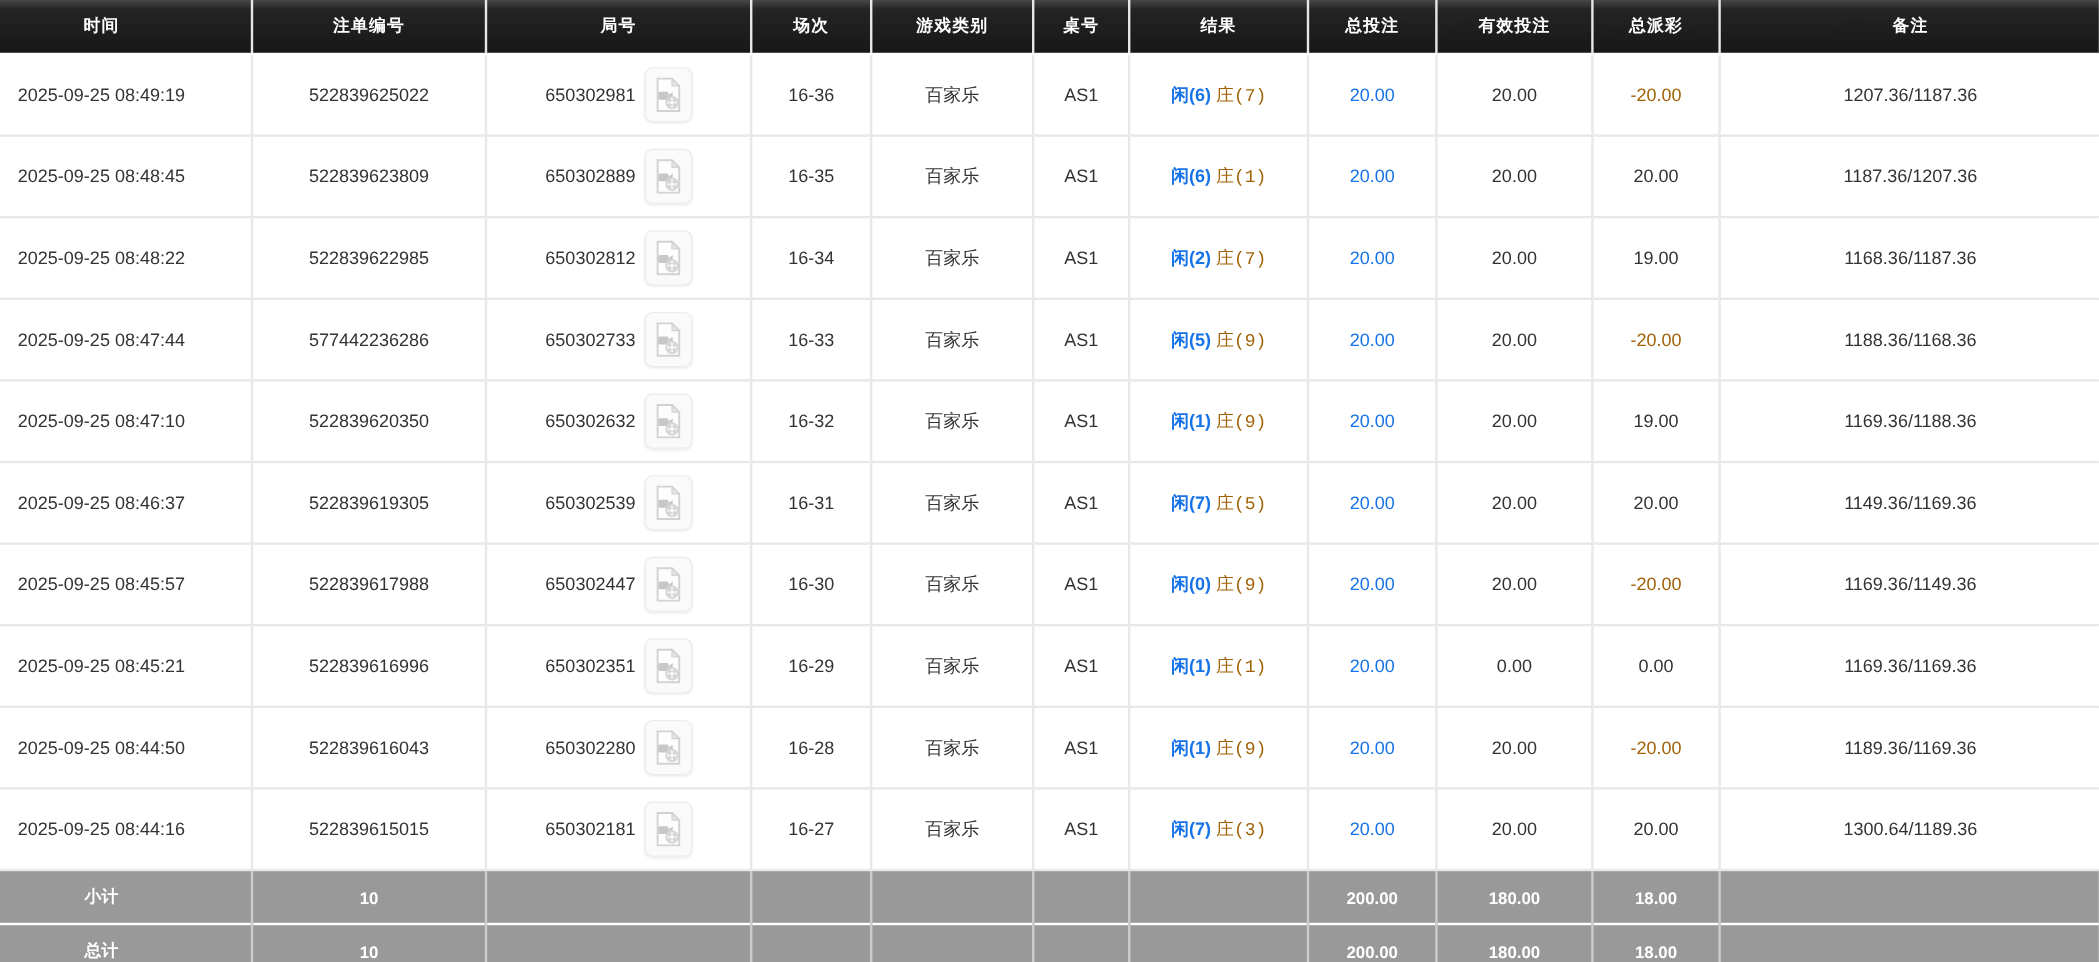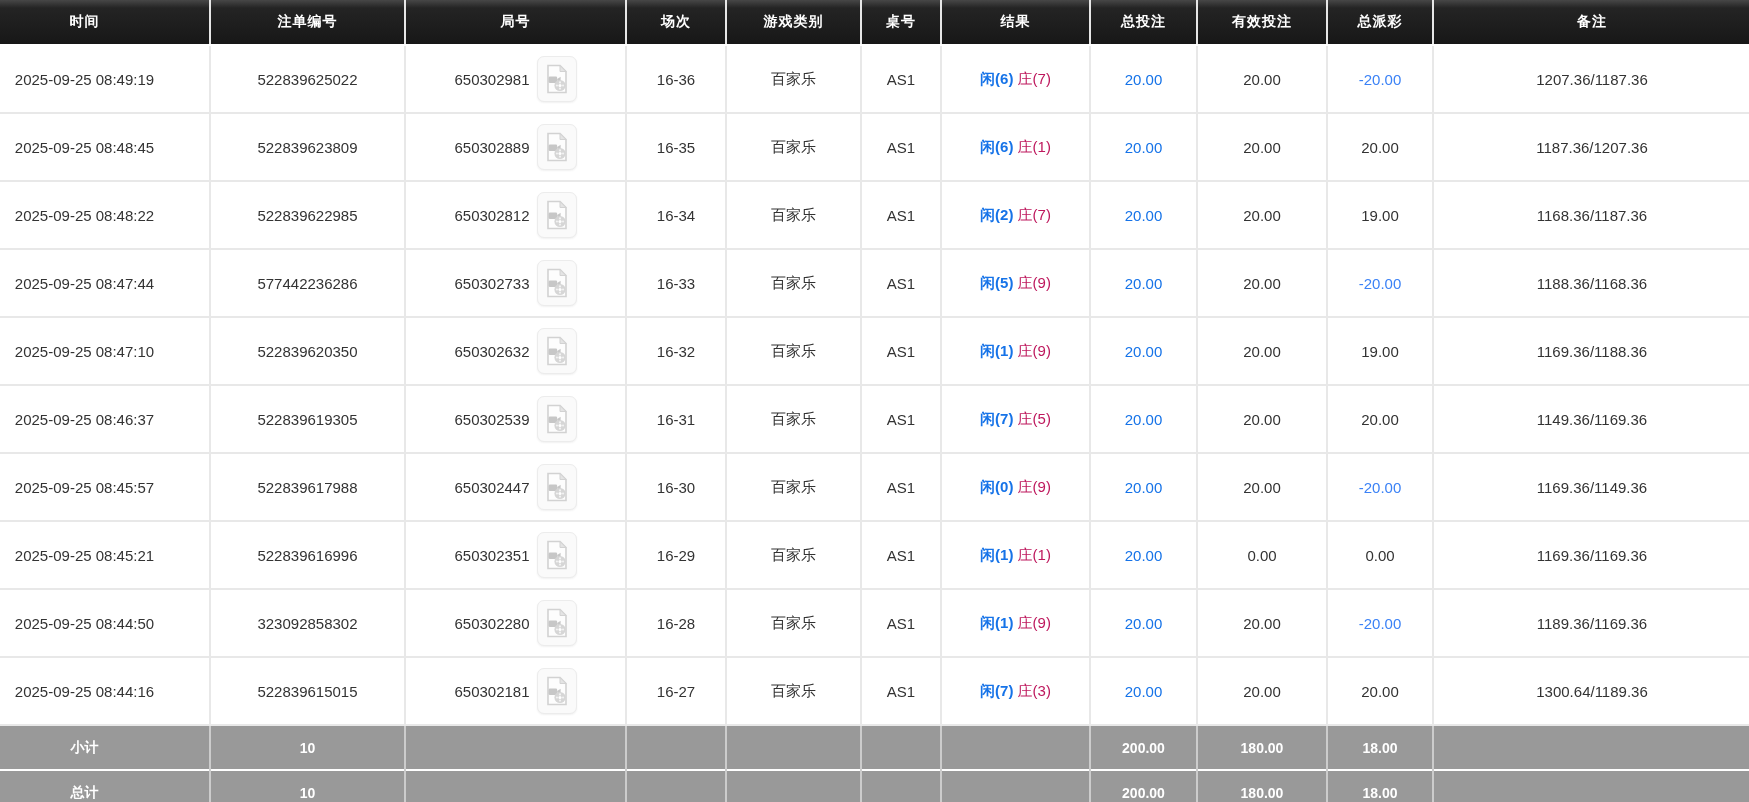--- a/index.html
+++ b/index.html
@@ -59,23 +59,23 @@
     border: 1px solid #ececec;
     border-radius: 7px;
     box-shadow: 0 1px 2px rgba(0,0,0,0.06);
     display: inline-flex;
     align-items: center;
     justify-content: center;
     cursor: pointer;
     padding: 0;
   }
   .res-player { color: #1673e8; font-weight: bold; }
-  .res-banker { color: #be185d; }
+  .res-banker { color: #a16207; font-family: Liberation Mono, monospace; }
   td.bet-amt   { color: #1673e8; }
-  td.payout.neg { color: #3b82f6; }
+  td.payout.neg { color: #a16207; }
   
   tr.summary td {
     height: 41px;
     background: #999999;
     color: #ffffff;
     font-size: 14px;
     font-weight: bold;
     text-align: center;
     border: 2px solid #cccccc;
     border-top: 2px solid #ffffff;
@@ -402,21 +402,21 @@
       <span class="res-player">闲(1)</span>
       <span class="res-banker">庄(1)</span>
     </td>
     <td class="bet-amt">20.00</td>
     <td>0.00</td>
     <td class="payout">0.00</td>
     <td>1169.36/1169.36</td>
   </tr>
         <tr>
     <td>2025-09-25 08:44:50</td>
-    <td>323092858302</td>
+    <td>522839616043</td>
     <td>
       <span class="round-cell-inner">
         <span>650302280</span>
         <button class="video-btn">
           <span style="display:inline-flex">
             <svg width="26" height="30" viewBox="0 0 26 30" xmlns="http://www.w3.org/2000/svg">
               <path d="M4 1.5 H16 L22 7.5 V28.5 H4 Z" fill="#fdfdfd" stroke="#d2d2d2" stroke-width="1.6"></path>
               <path d="M16 1.5 V7.5 H22 Z" fill="#e4e4e4" stroke="#d2d2d2" stroke-width="1"></path>
               <rect x="4.6" y="12.5" width="8.6" height="6.6" rx="1.4" fill="#c7c7c7"></rect>
               <path d="M13.2 15 L16.6 12.8 V18.8 L13.2 16.6 Z" fill="#c7c7c7"></path>

